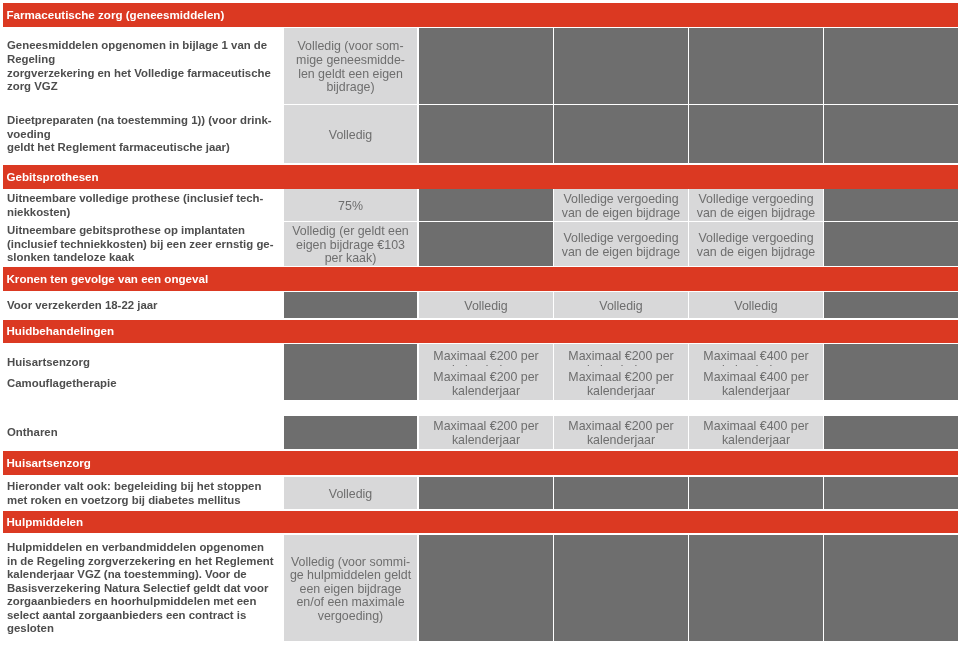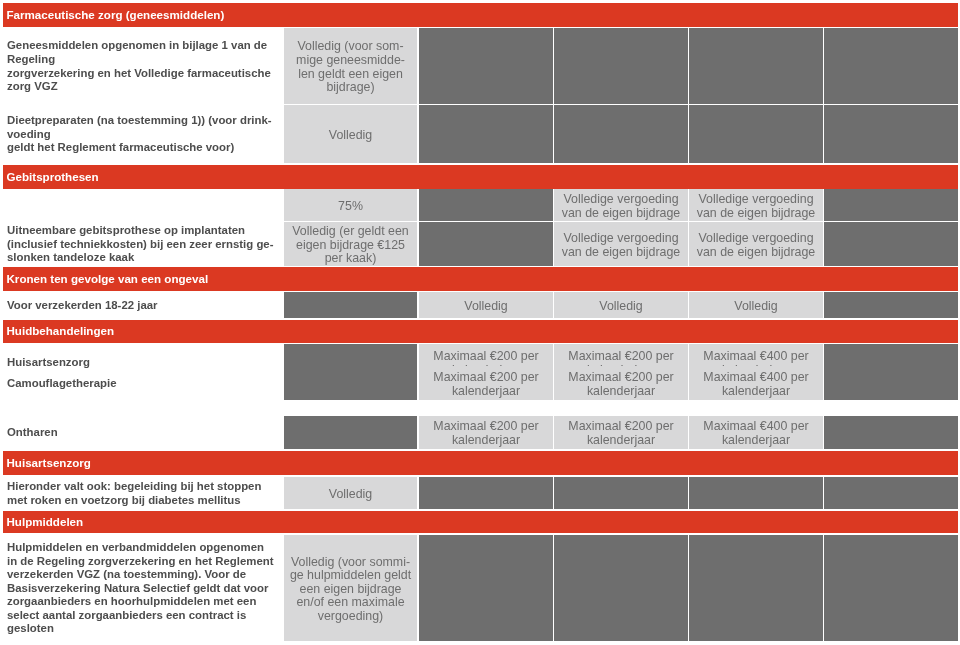--- a/index.html
+++ b/index.html
@@ -56,39 +56,43 @@
     </div>
     <div class="cell dg" style="left:689px;width:134px">
     </div>
     <div class="cell dg" style="left:824px;width:134px">
     </div>
   </div>
   <div class="row" style="top:105px;height:58px">
     <div class="lbl">
       <div>Dieetpreparaten (na toestemming 1)) (voor drink-</div>
       <div>voeding</div>
-      <div>geldt het Reglement farmaceutische voor)</div>
+      <div>geldt het Reglement farmaceutische jaar)</div>
     </div>
     <div class="cell lg" style="left:284px;width:133px">
       <div>Volledig</div>
     </div>
     <div class="cell dg" style="left:419px;width:134px">
     </div>
     <div class="cell dg" style="left:554px;width:134px">
     </div>
     <div class="cell dg" style="left:689px;width:134px">
     </div>
     <div class="cell dg" style="left:824px;width:134px">
     </div>
   </div>
 
   <div class="band" style="top:165px;height:24px">
     <span>Gebitsprothesen</span>
   </div>
   <div class="row" style="top:189px;height:32px">
+    <div class="lbl">
+      <div>Uitneembare volledige prothese (inclusief tech-</div>
+      <div>niekkosten)</div>
+    </div>
     <div class="cell lg" style="left:284px;width:133px">
       <div>75%</div>
     </div>
     <div class="cell dg" style="left:419px;width:134px">
     </div>
     <div class="cell lg" style="left:554px;width:134px">
       <div>Volledige vergoeding</div>
       <div>van de eigen bijdrage</div>
     </div>
     <div class="cell lg" style="left:689px;width:134px">
@@ -99,21 +103,21 @@
     </div>
   </div>
   <div class="row" style="top:222px;height:44px">
     <div class="lbl">
       <div>Uitneembare gebitsprothese op implantaten</div>
       <div>(inclusief techniekkosten) bij een zeer ernstig ge-</div>
       <div>slonken tandeloze kaak</div>
     </div>
     <div class="cell lg" style="left:284px;width:133px">
       <div>Volledig (er geldt een</div>
-      <div>eigen bijdrage €125</div>
+      <div>eigen bijdrage €103</div>
       <div>per kaak)</div>
     </div>
     <div class="cell dg" style="left:419px;width:134px">
     </div>
     <div class="cell lg" style="left:554px;width:134px">
       <div>Volledige vergoeding</div>
       <div>van de eigen bijdrage</div>
     </div>
     <div class="cell lg" style="left:689px;width:134px">
       <div>Volledige vergoeding</div>
@@ -233,21 +237,21 @@
     </div>
   </div>
 
   <div class="band" style="top:511px;height:22px">
     <span>Hulpmiddelen</span>
   </div>
   <div class="row" style="top:535px;height:106px">
     <div class="lbl">
       <div>Hulpmiddelen en verbandmiddelen opgenomen</div>
       <div>in de Regeling zorgverzekering en het Reglement</div>
-      <div>verzekerden VGZ (na toestemming). Voor de</div>
+      <div>kalenderjaar VGZ (na toestemming). Voor de</div>
       <div>Basisverzekering Natura Selectief geldt dat voor</div>
       <div>zorgaanbieders en hoorhulpmiddelen met een</div>
       <div>select aantal zorgaanbieders een contract is</div>
       <div>gesloten</div>
     </div>
     <div class="cell lg" style="left:284px;width:133px">
       <div>Volledig (voor sommi-</div>
       <div>ge hulpmiddelen geldt</div>
       <div>een eigen bijdrage</div>
       <div>en/of een maximale</div>

